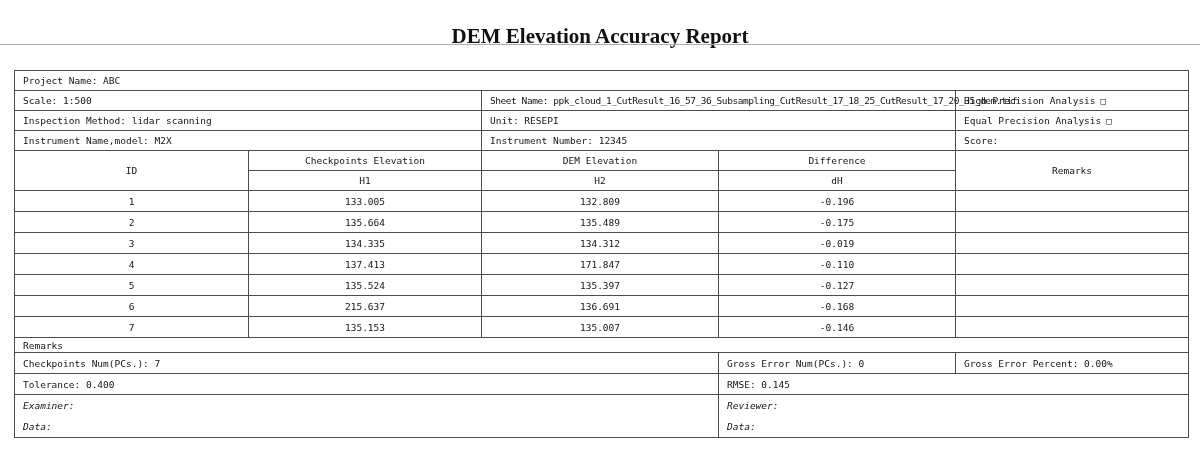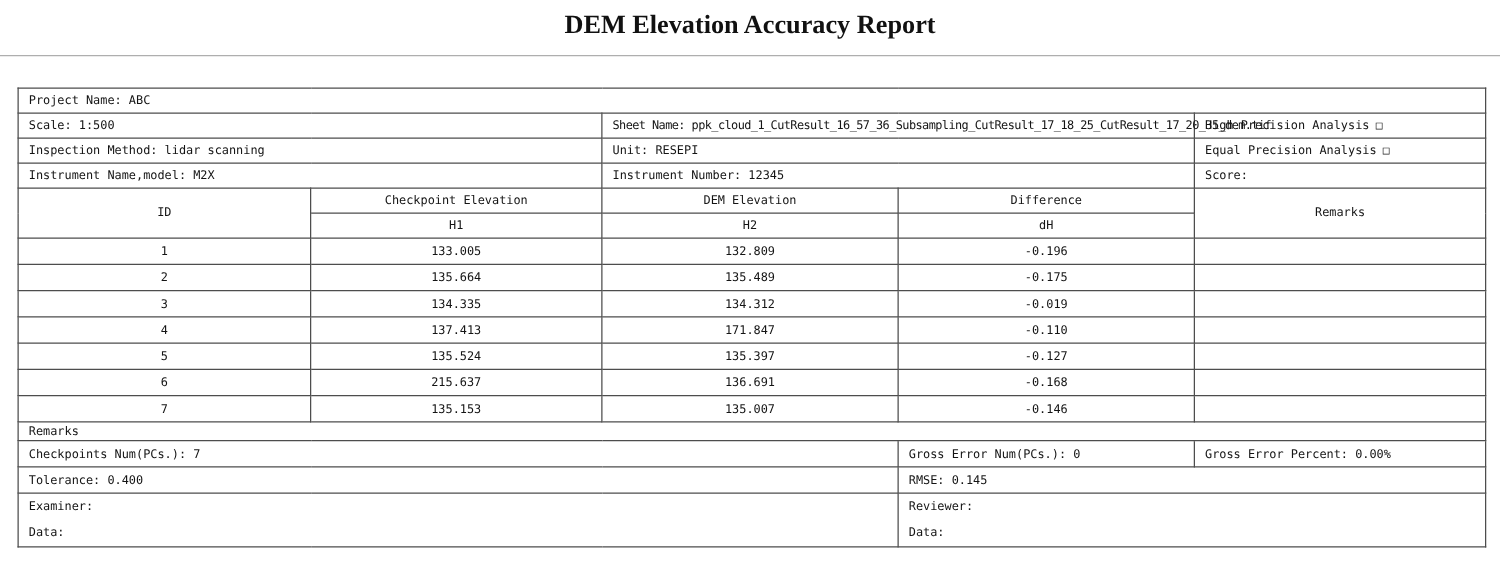--- a/index.html
+++ b/index.html
@@ -4,21 +4,21 @@
 <style>
   * { box-sizing: border-box; margin: 0; padding: 0; }
   html, body {
     width: 1200px; height: 460px;
     background: #ffffff;
     overflow: hidden;
     font-family: "DejaVu Sans Mono", monospace;
     color: #141414;
   }
   .title {
-    position: absolute; left: 0; top: 7px; width: 1200px;
+    position: absolute; left: 0; top: 24px; width: 1200px;
     text-align: center;
     font-family: "Liberation Serif", "DejaVu Serif", serif;
     font-weight: bold;
     font-size: 21px;
     color: #111111;
   }
   .rule {
     position: absolute; left: 0; top: 44px; width: 1200px; height: 0;
     border-top: 1px solid #aeaeae;
   }
@@ -36,21 +36,21 @@
     color: #141414;
     padding: 0 0 0 8px;
     vertical-align: middle;
     overflow: visible;
   }
   tr.info td   { height: 20px; }
   tr.head td   { height: 20px; text-align: center; padding: 0; }
   tr.data td   { height: 21px; text-align: center; padding: 0; }
   tr.remarks-row td { height: 15px; }
   tr.foot td   { height: 21px; margin-left: 28px; }
-  tr.sign td   { height: 42px; vertical-align: top; }
+  tr.sign td   { height: 42px; vertical-align: top; font-style: italic; }
   .num {
     font-family: "Liberation Serif", "DejaVu Serif", serif;
     font-size: 11.5px;
   }
   .nowrap {
     white-space: nowrap;
     overflow: visible;
     letter-spacing: -0.45px;
     position: relative;
   }
@@ -102,21 +102,21 @@
   </tr>
 
   <tr class="info">
     <td colspan="2">Instrument Name,model: M2X</td>
     <td colspan="2">Instrument Number: 12345</td>
     <td class="col3pad">Score:</td>
   </tr>
 
   <tr class="head">
     <td rowspan="2">ID</td>
-    <td>Checkpoint Elevation</td>
+    <td>Checkpoints Elevation</td>
     <td>DEM Elevation</td>
     <td>Difference</td>
     <td rowspan="2">Remarks</td>
   </tr>
   <tr class="head">
     <td>H1</td>
     <td>H2</td>
     <td>dH</td>
   </tr>
 

